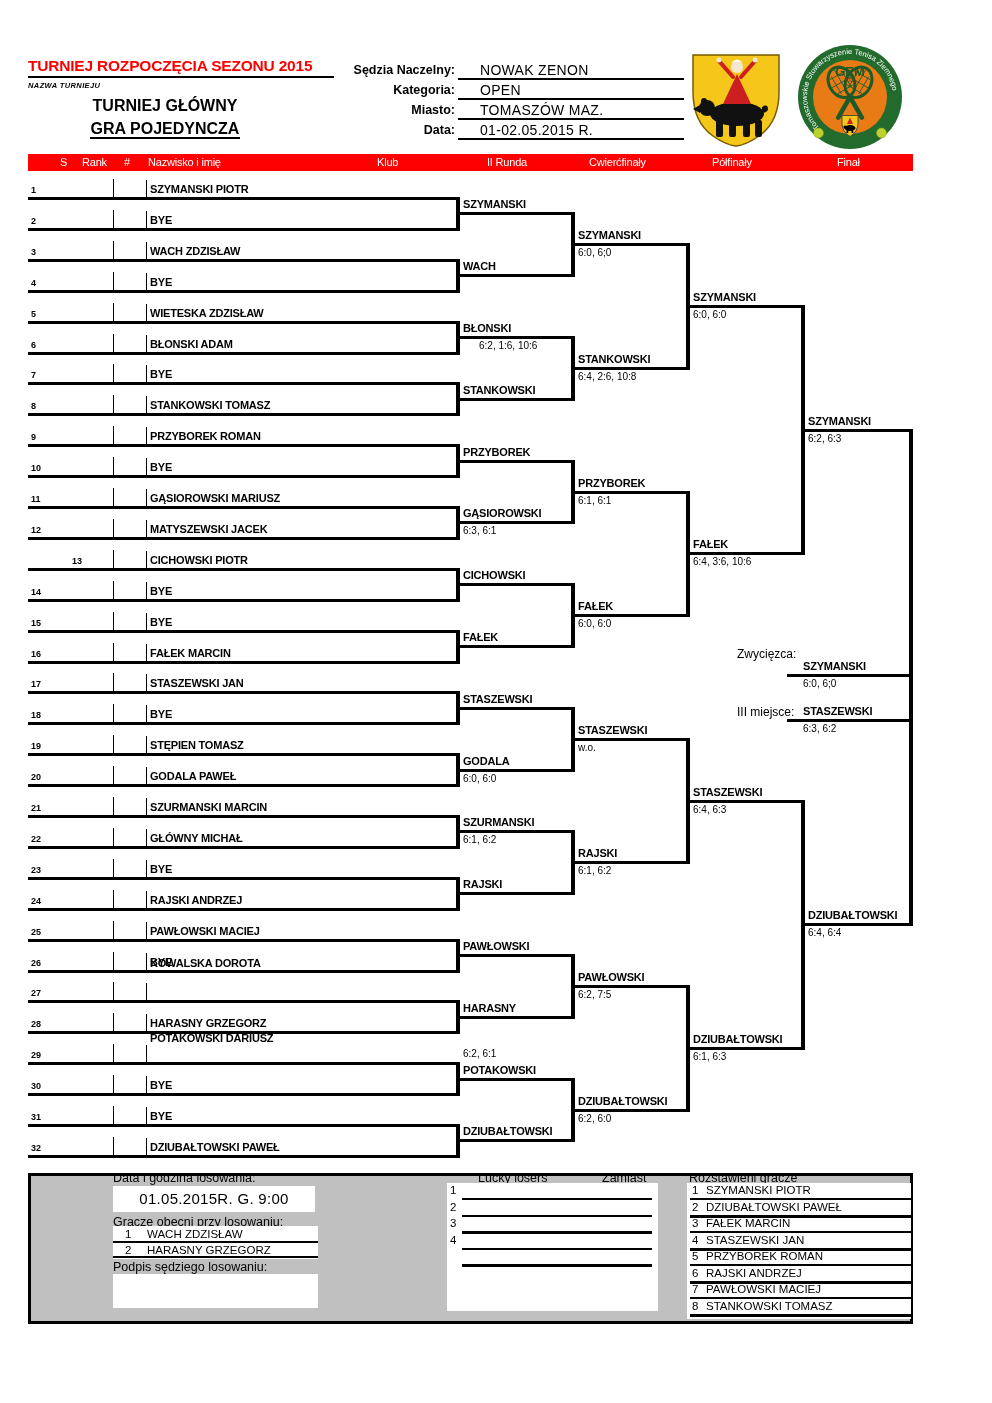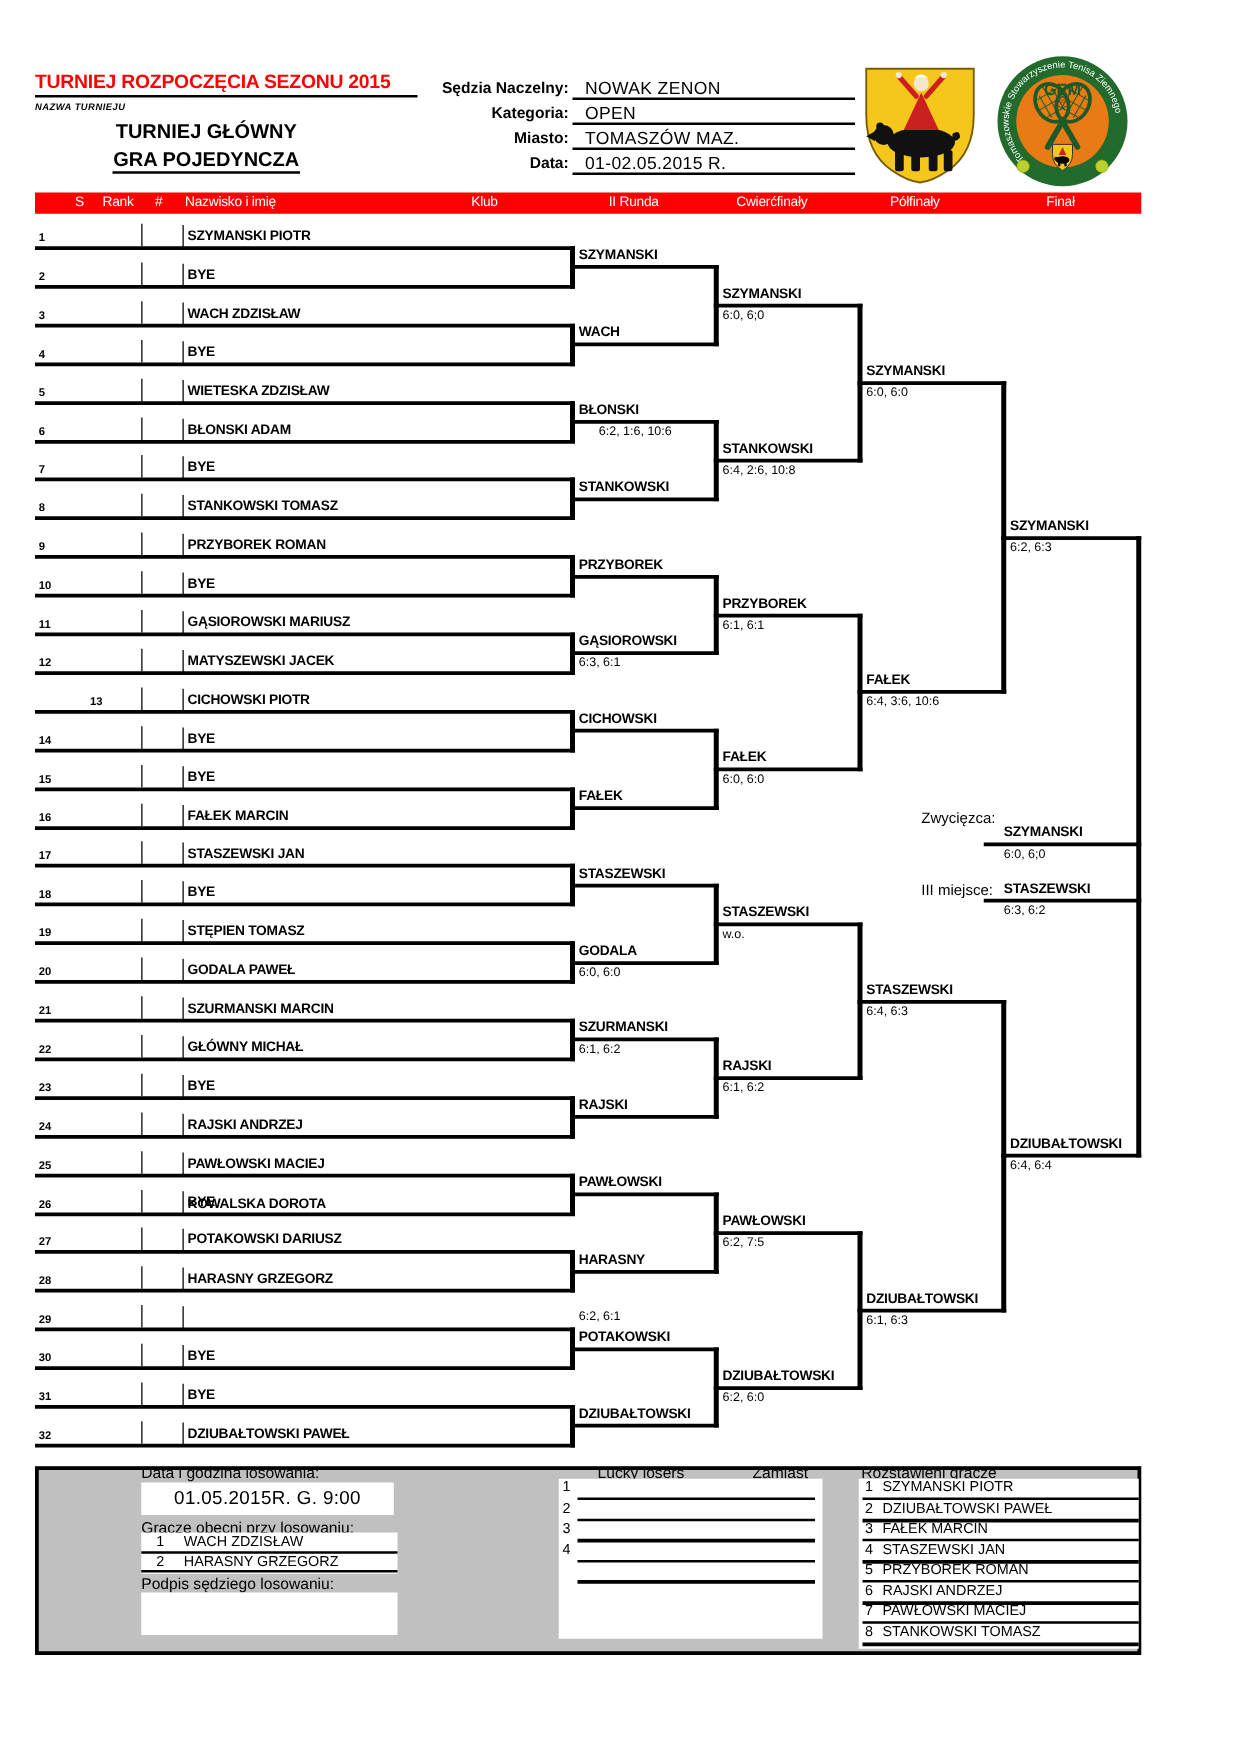--- a/index.html
+++ b/index.html
@@ -15,21 +15,21 @@
   .lnum,.lname{position:absolute;font-size:11.5px;line-height:14px;white-space:nowrap;}
   .flabel{position:absolute;font-size:12px;line-height:13px;white-space:nowrap;margin-left:47px;}
 
   .title{position:absolute;left:28px;top:57px;color:#ff0000;font-size:15.5px;font-weight:bold;letter-spacing:-0.2px;white-space:nowrap;}
   .title-line{position:absolute;left:28px;top:76px;width:306px;height:2px;background:#000;}
   .caption{position:absolute;left:28px;top:81px;font-size:7.5px;font-weight:bold;font-style:italic;letter-spacing:0.4px;}
   .main1{position:absolute;left:20px;top:97px;width:290px;text-align:center;font-size:16px;font-weight:bold;white-space:nowrap;}
   .main2{position:absolute;left:20px;top:120px;width:290px;text-align:center;font-size:16px;font-weight:bold;white-space:nowrap;}
   .main2 span{border-bottom:2px solid #000;padding:0 1px;}
   .fld-label{position:absolute;left:305px;width:150px;text-align:right;font-weight:bold;font-size:12.5px;line-height:16px;white-space:nowrap;}
-  .fld-value{position:absolute;left:468px;font-size:14px;line-height:16px;letter-spacing:0.3px;white-space:nowrap;text-align:center;}
+  .fld-value{position:absolute;left:480px;font-size:14px;line-height:16px;letter-spacing:0.3px;white-space:nowrap;text-align:center;}
   .fld-line{position:absolute;left:458px;width:226px;height:2px;background:#000;}
 
   #colbar{position:absolute;left:28px;top:154px;width:885px;height:17px;background:#ff0000;}
   #colbar span{position:absolute;top:0;line-height:17px;color:#fff;font-size:11px;letter-spacing:-0.2px;white-space:nowrap;}
 
   .fbox{position:absolute;left:28px;top:1173px;width:885px;height:151px;background:#c0c0c0;border:3px solid #000;box-sizing:border-box;}
   .fwhite{position:absolute;background:#fff;}
   .flab{position:absolute;font-size:12.5px;line-height:14px;white-space:nowrap;}
   .fdate{position:absolute;left:113px;top:1186px;width:202px;height:26px;background:#fff;text-align:center;font-size:15px;line-height:26px;letter-spacing:0.3px;}
   svg{position:absolute;}
@@ -304,21 +304,21 @@
       <div class="pname" style="left: 150px; top: 957px; text-align: right;">KOWALSKA DOROTA</div>
       <div class="hline" style="left: 28px; top: 1031.3px; width: 432px;"></div>
       <div class="pnum" style="left: 31px; top: 1019.3px;">28</div>
       <div class="tick" style="left: 113px; top: 1013.3px;"></div>
       <div class="tick" style="left: 146px; top: 1014.3px;"></div>
       <div class="pname" style="left: 150px; top: 1017.3px;">HARASNY GRZEGORZ</div>
       <div class="hline" style="left: 28px; top: 1062.2px; width: 432px;"></div>
       <div class="pnum" style="left: 31px; top: 1050.2px;">29</div>
       <div class="tick" style="left: 113px; top: 1044.2px;"></div>
       <div class="tick" style="left: 146px; top: 1045.2px;"></div>
-      <div class="pname" style="left: 150px; top: 985px;">POTAKOWSKI DARIUSZ</div>
+      <div class="pname" style="left: 150px; top: 1032px;">POTAKOWSKI DARIUSZ</div>
       <div class="hline" style="left: 28px; top: 1093.1px; width: 432px;"></div>
       <div class="pnum" style="left: 31px; top: 1081.1px;">30</div>
       <div class="tick" style="left: 113px; top: 1075.1px;"></div>
       <div class="tick" style="left: 146px; top: 1076.1px;"></div>
       <div class="pname" style="left: 150px; top: 1079.1px;">BYE</div>
       <div class="hline" style="left: 28px; top: 1124px; width: 432px;"></div>
       <div class="pnum" style="left: 31px; top: 1112px;">31</div>
       <div class="tick" style="left: 113px; top: 1106px;"></div>
       <div class="tick" style="left: 146px; top: 1107px;"></div>
       <div class="pname" style="left: 150px; top: 1110px;">BYE</div>

